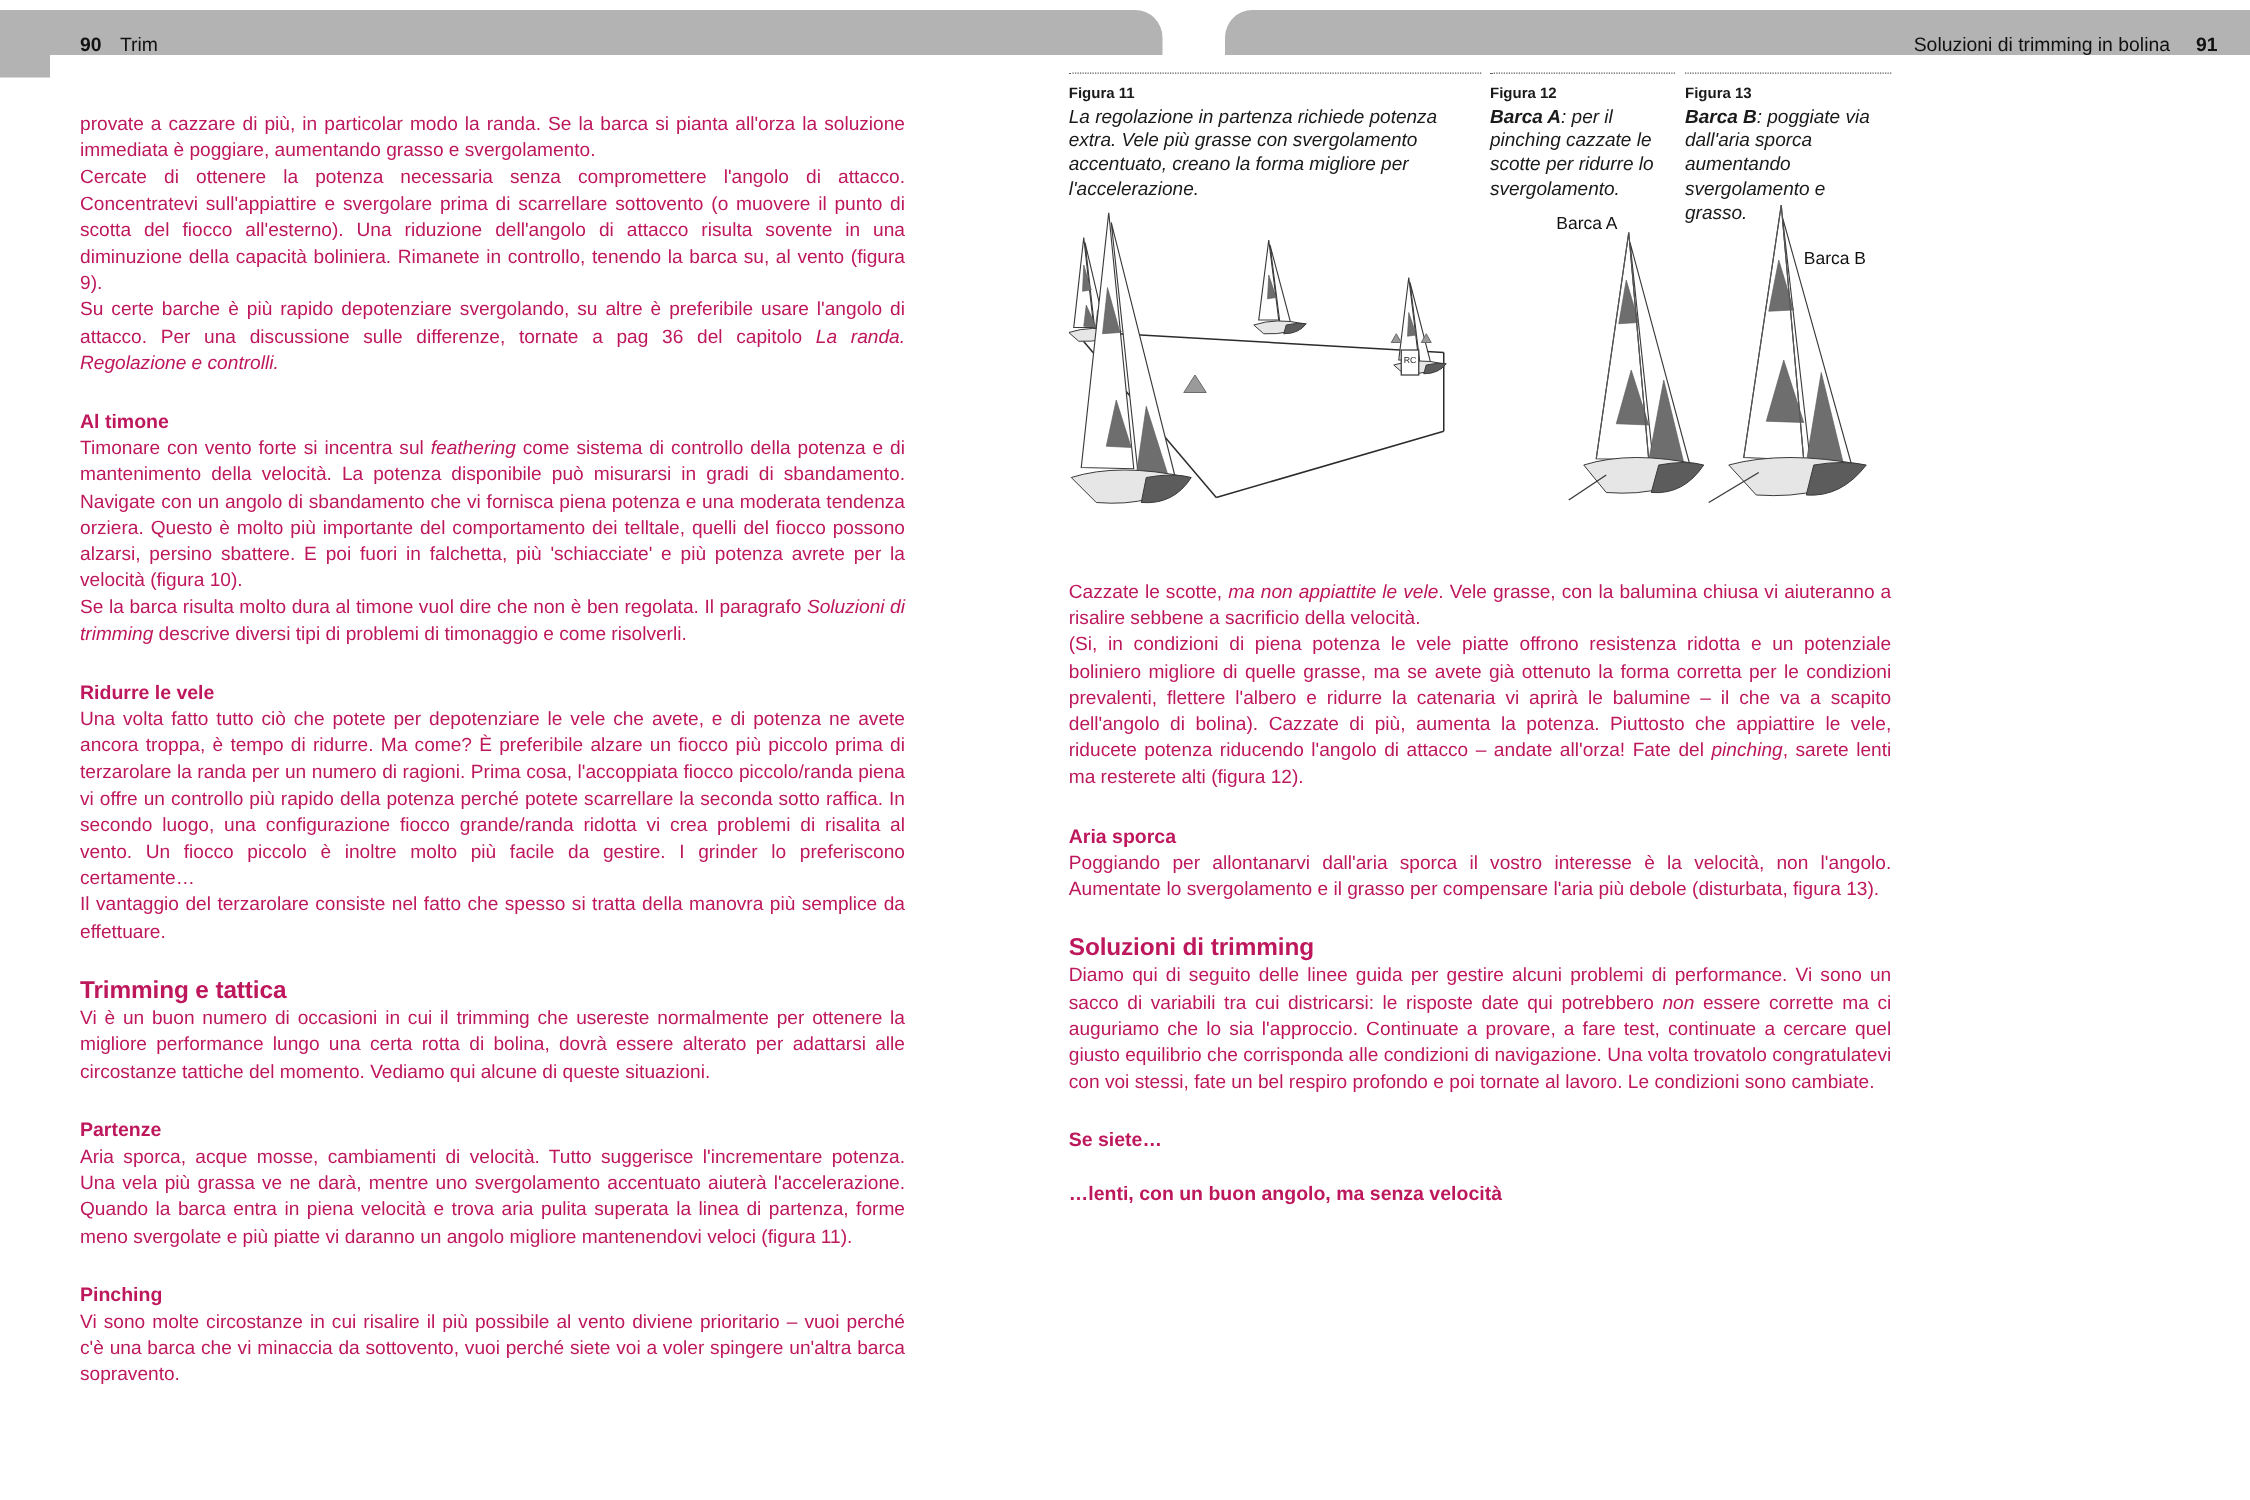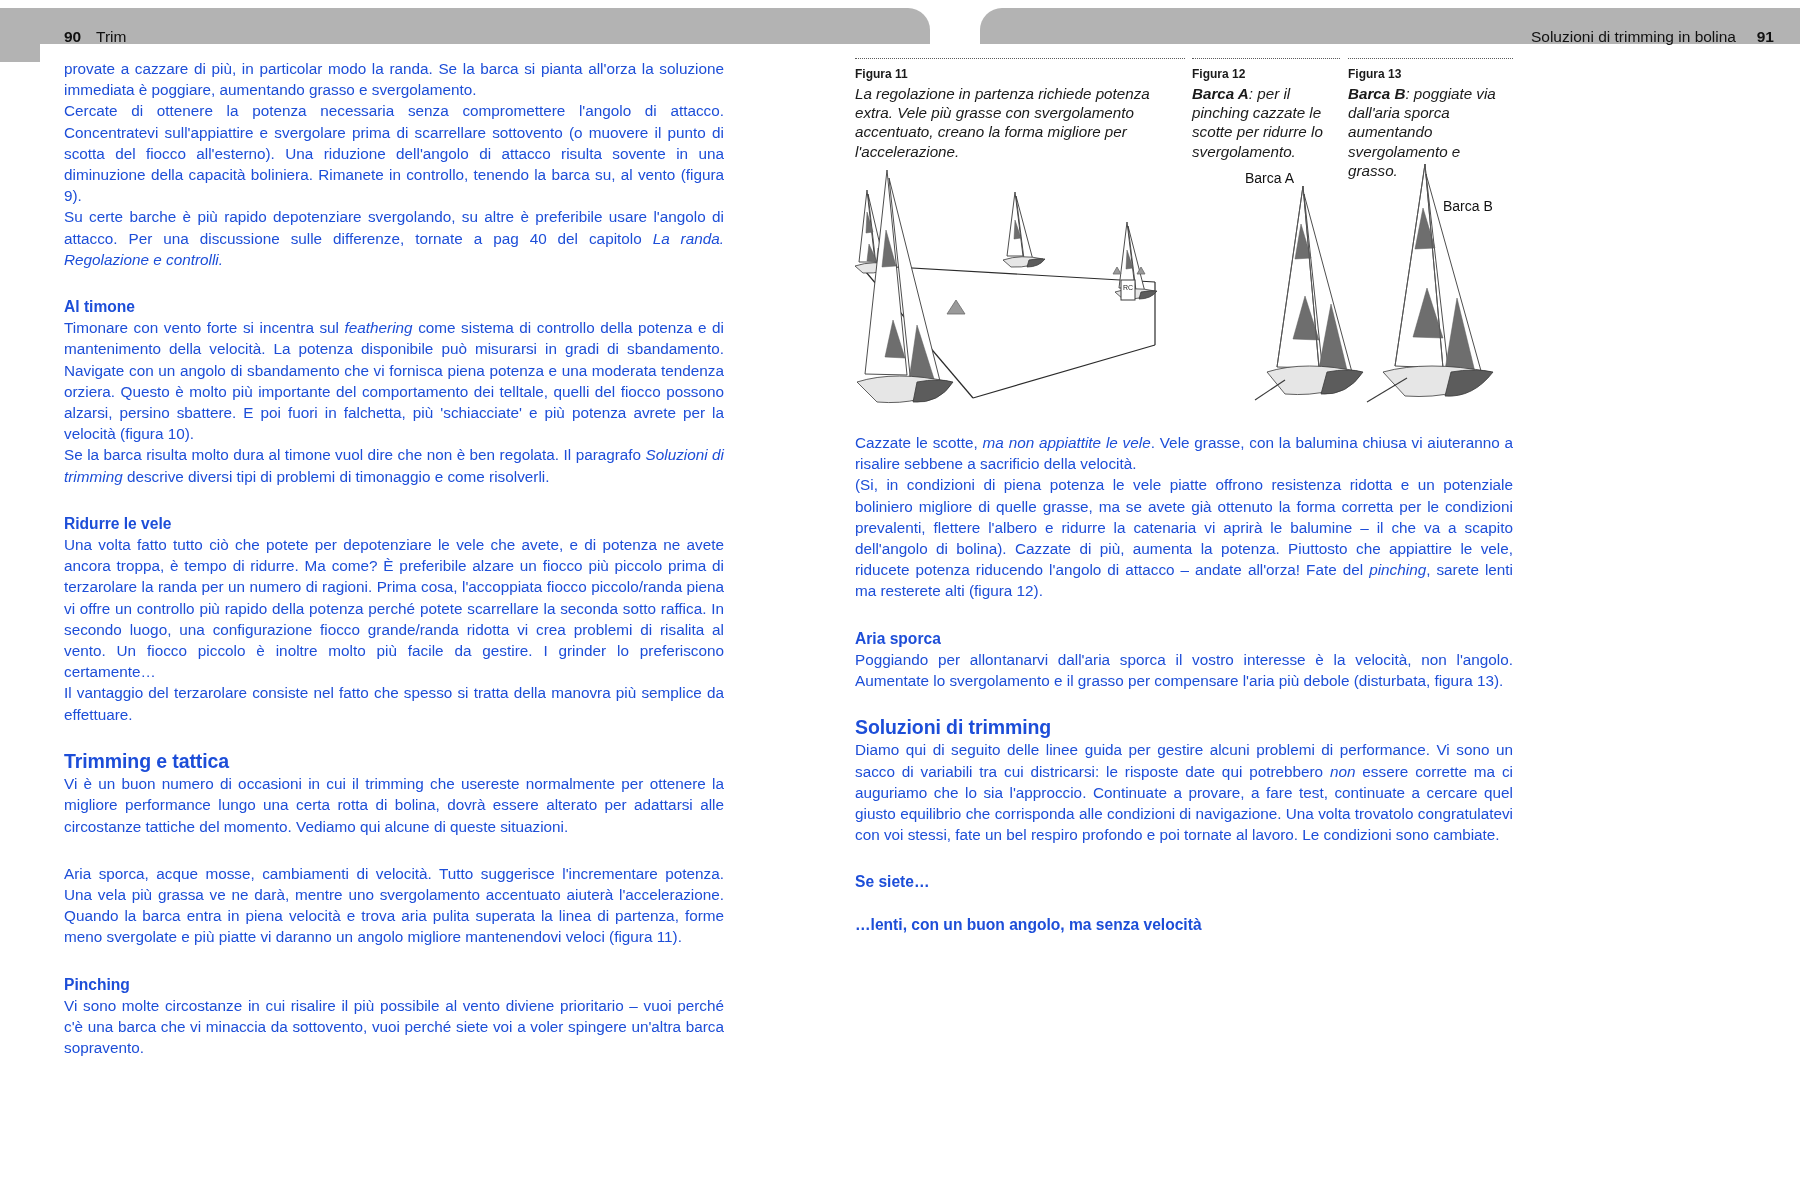--- a/index.html
+++ b/index.html
@@ -50,21 +50,22 @@
   .hl-title { left: 96px; }
   .hr-title { right: 64px; }
   .hr-num { right: 26px; font-weight: bold; }
 
   
   .col {
     position: absolute;
     font-size: 15.3px;
     line-height: 21.2px;
     text-align: justify;
-    color: #1d4ed8;
+    color: #be185d;
+    margin-top: 31px;
   }
   .col-left  { left: 64px;  top: 58px;  width: 660px; }
   .col-right { left: 855px; top: 432px; width: 658px; }
 
   p { margin: 0; }
   p + p { margin-top: 0; }
 
   h2.sect {
     font-size: 19.5px;
     font-weight: bold;
@@ -141,37 +142,38 @@
   </div>
   <div class="head-band head-right">
     <span class="head-text hr-title">Soluzioni di trimming in bolina</span>
     <span class="head-text hr-num">91</span>
   </div>
 
   <div class="col col-left">
 
     <p>provate a cazzare di più, in particolar modo la randa. Se la barca si pianta all'orza la soluzione immediata è poggiare, aumentando grasso e svergolamento.</p>
     <p>Cercate di ottenere la potenza necessaria senza compromettere l'angolo di attacco. Concentratevi sull'appiattire e svergolare prima di scarrellare sottovento (o muovere il punto di scotta del fiocco all'esterno). Una riduzione dell'angolo di attacco risulta sovente in una diminuzione della capacità boliniera. Rimanete in controllo, tenendo la barca su, al vento (figura 9).</p>
-    <p><span>Su certe barche è più rapido depotenziare svergolando, su altre è preferibile usare l'angolo di attacco. Per una discussione sulle differenze, tornate a pag 40 del capitolo </span><i>La randa. Regolazione e controlli.</i></p>
+    <p><span>Su certe barche è più rapido depotenziare svergolando, su altre è preferibile usare l'angolo di attacco. Per una discussione sulle differenze, tornate a pag 36 del capitolo </span><i>La randa. Regolazione e controlli.</i></p>
 
     <div class="spacer-lg"></div>
     <h3 class="sub">Al timone</h3>
     <p><span>Timonare con vento forte si incentra sul </span><i>feathering</i><span> come sistema di controllo della potenza e di mantenimento della velocità. La potenza disponibile può misurarsi in gradi di sbandamento. Navigate con un angolo di sbandamento che vi fornisca piena potenza e una moderata tendenza orziera. Questo è molto più importante del comportamento dei telltale, quelli del fiocco possono alzarsi, persino sbattere. E poi fuori in falchetta, più 'schiacciate' e più potenza avrete per la velocità (figura 10).</span></p>
     <p><span>Se la barca risulta molto dura al timone vuol dire che non è ben regolata. Il paragrafo </span><i>Soluzioni di trimming</i><span> descrive diversi tipi di problemi di timonaggio e come risolverli.</span></p>
 
     <div class="spacer-lg"></div>
     <h3 class="sub">Ridurre le vele</h3>
     <p>Una volta fatto tutto ciò che potete per depotenziare le vele che avete, e di potenza ne avete ancora troppa, è tempo di ridurre. Ma come? È preferibile alzare un fiocco più piccolo prima di terzarolare la randa per un numero di ragioni. Prima cosa, l'accoppiata fiocco piccolo/randa piena vi offre un controllo più rapido della potenza perché potete scarrellare la seconda sotto raffica. In secondo luogo, una configurazione fiocco grande/randa ridotta vi crea problemi di risalita al vento. Un fiocco piccolo è inoltre molto più facile da gestire. I grinder lo preferiscono certamente…</p>
     <p>Il vantaggio del terzarolare consiste nel fatto che spesso si tratta della manovra più semplice da effettuare.</p>
 
     <div class="spacer-lg"></div>
     <h2 class="sect">Trimming e tattica</h2>
     <p>Vi è un buon numero di occasioni in cui il trimming che usereste normalmente per ottenere la migliore performance lungo una certa rotta di bolina, dovrà essere alterato per adattarsi alle circostanze tattiche del momento. Vediamo qui alcune di queste situazioni.</p>
 
     <div class="spacer-lg"></div>
+    <h3 class="sub">Partenze</h3>
     <p>Aria sporca, acque mosse, cambiamenti di velocità. Tutto suggerisce l'incrementare potenza. Una vela più grassa ve ne darà, mentre uno svergolamento accentuato aiuterà l'accelerazione. Quando la barca entra in piena velocità e trova aria pulita superata la linea di partenza, forme meno svergolate e più piatte vi daranno un angolo migliore mantenendovi veloci (figura 11).</p>
 
     <div class="spacer-lg"></div>
     <h3 class="sub">Pinching</h3>
     <p>Vi sono molte circostanze in cui risalire il più possibile al vento diviene prioritario – vuoi perché c'è una barca che vi minaccia da sottovento, vuoi perché siete voi a voler spingere un'altra barca sopravento.</p>
   </div>
 
   <div class="figband">
 
     <div class="figcol fig11">

